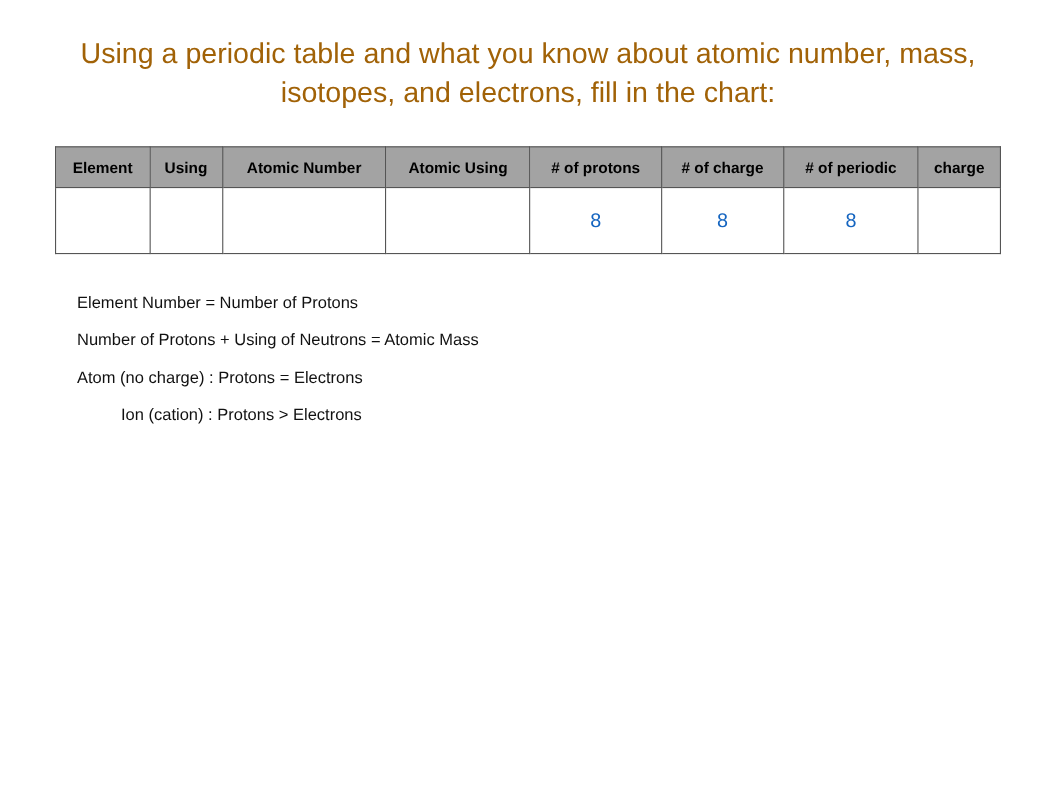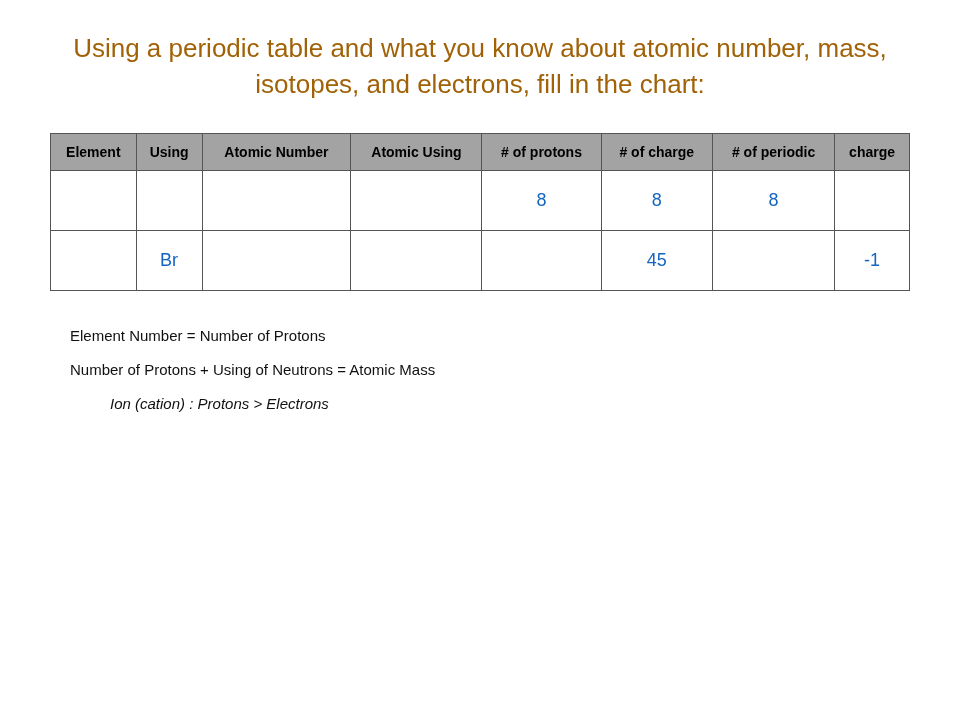--- a/index.html
+++ b/index.html
@@ -51,21 +51,20 @@
       color: #111;
       padding-left: 20px;
     }
     .notes .line {
       margin-bottom: 4px;
     }
     .notes .ion-line {
       display: flex;
       gap: 52px;
       padding-left: 40px;
-      font-style: italic;
     }
   </style>
 </head>
 <body>
 
 <p class="title">Using a periodic table and what you know about atomic number, mass, isotopes, and electrons, fill in the chart:</p>
 
 <table>
   <thead>
     <tr>
@@ -83,32 +82,23 @@
     <tr>
       <td></td>
       <td></td>
       <td></td>
       <td></td>
       <td>8</td>
       <td>8</td>
       <td>8</td>
       <td></td>
     </tr>
-    <tr>
-      <td></td>
-      <td>Br</td>
-      <td></td>
-      <td></td>
-      <td></td>
-      <td>45</td>
-      <td></td>
-      <td>-1</td>
-    </tr>
   </tbody>
 </table>
 
 <div class="notes">
   <div class="line">Element Number  =  Number of Protons</div>
   <div class="line">Number of Protons  +  Using of Neutrons  =  Atomic Mass</div>
+  <div class="line">Atom (no charge) :  Protons  =  Electrons</div>
   <div class="line ion-line">
     <span>Ion (cation) :  Protons  &gt;  Electrons</span>
   </div>
 </div>
 
 </body></html>

